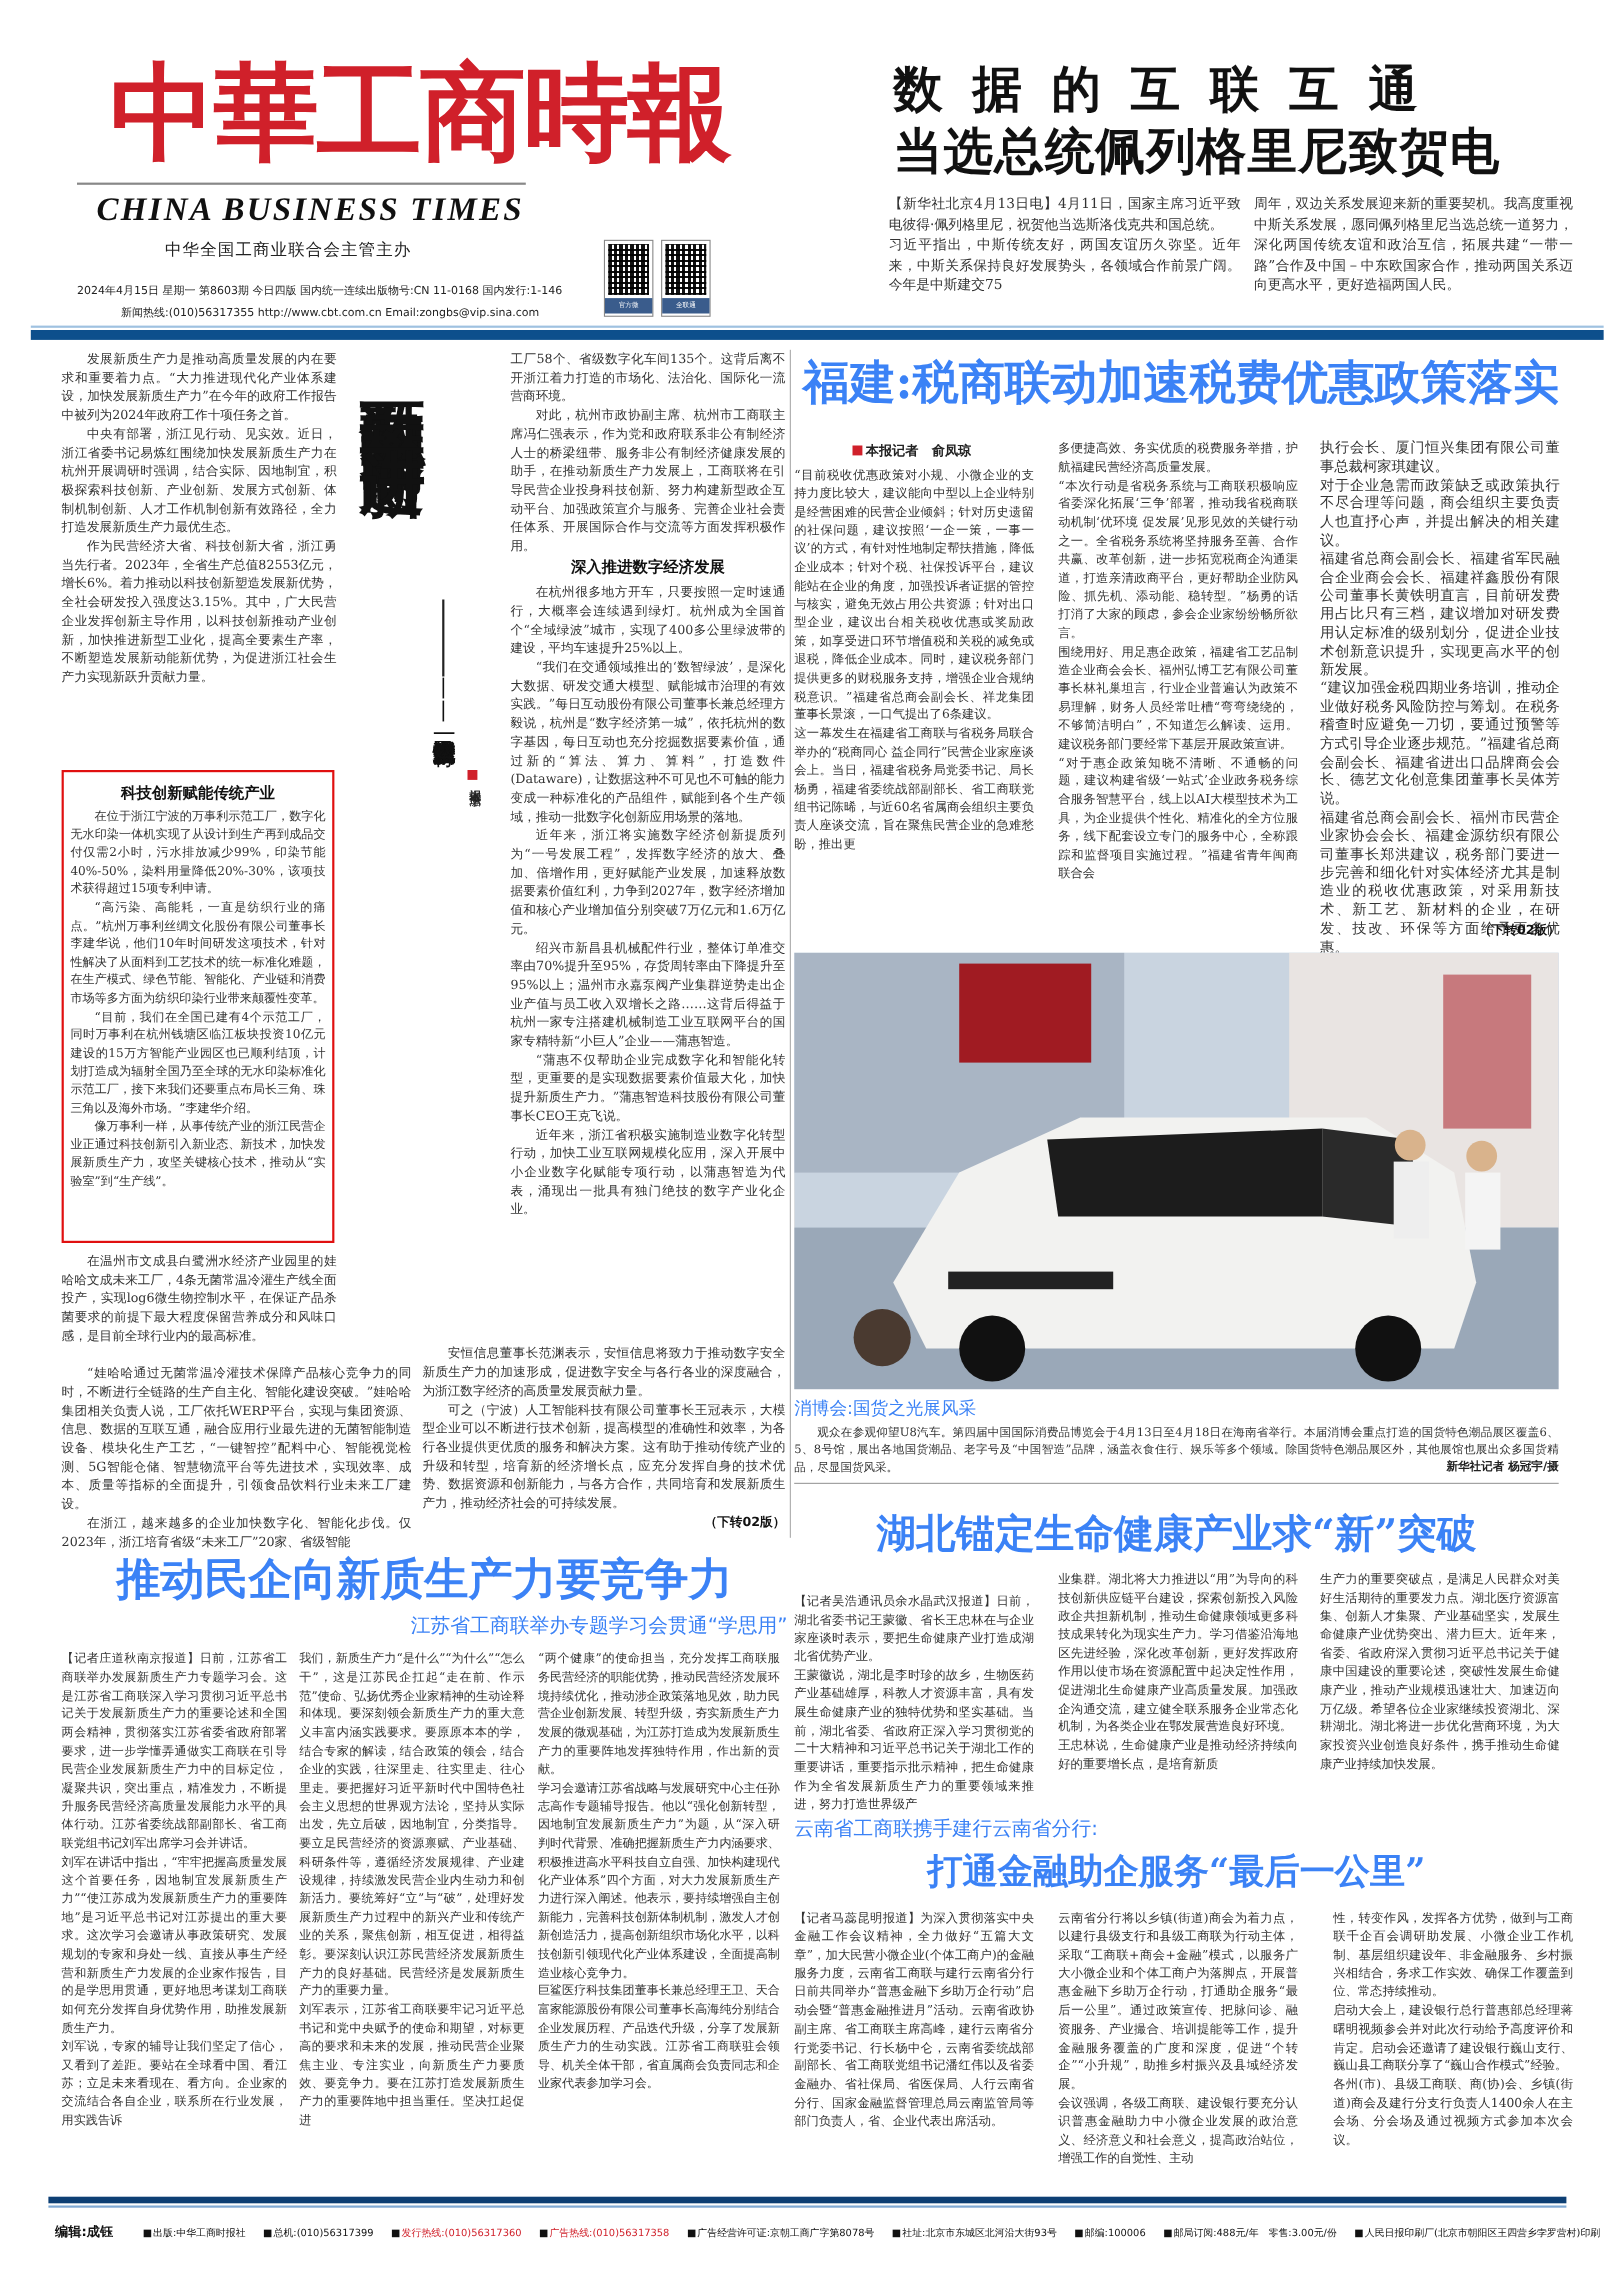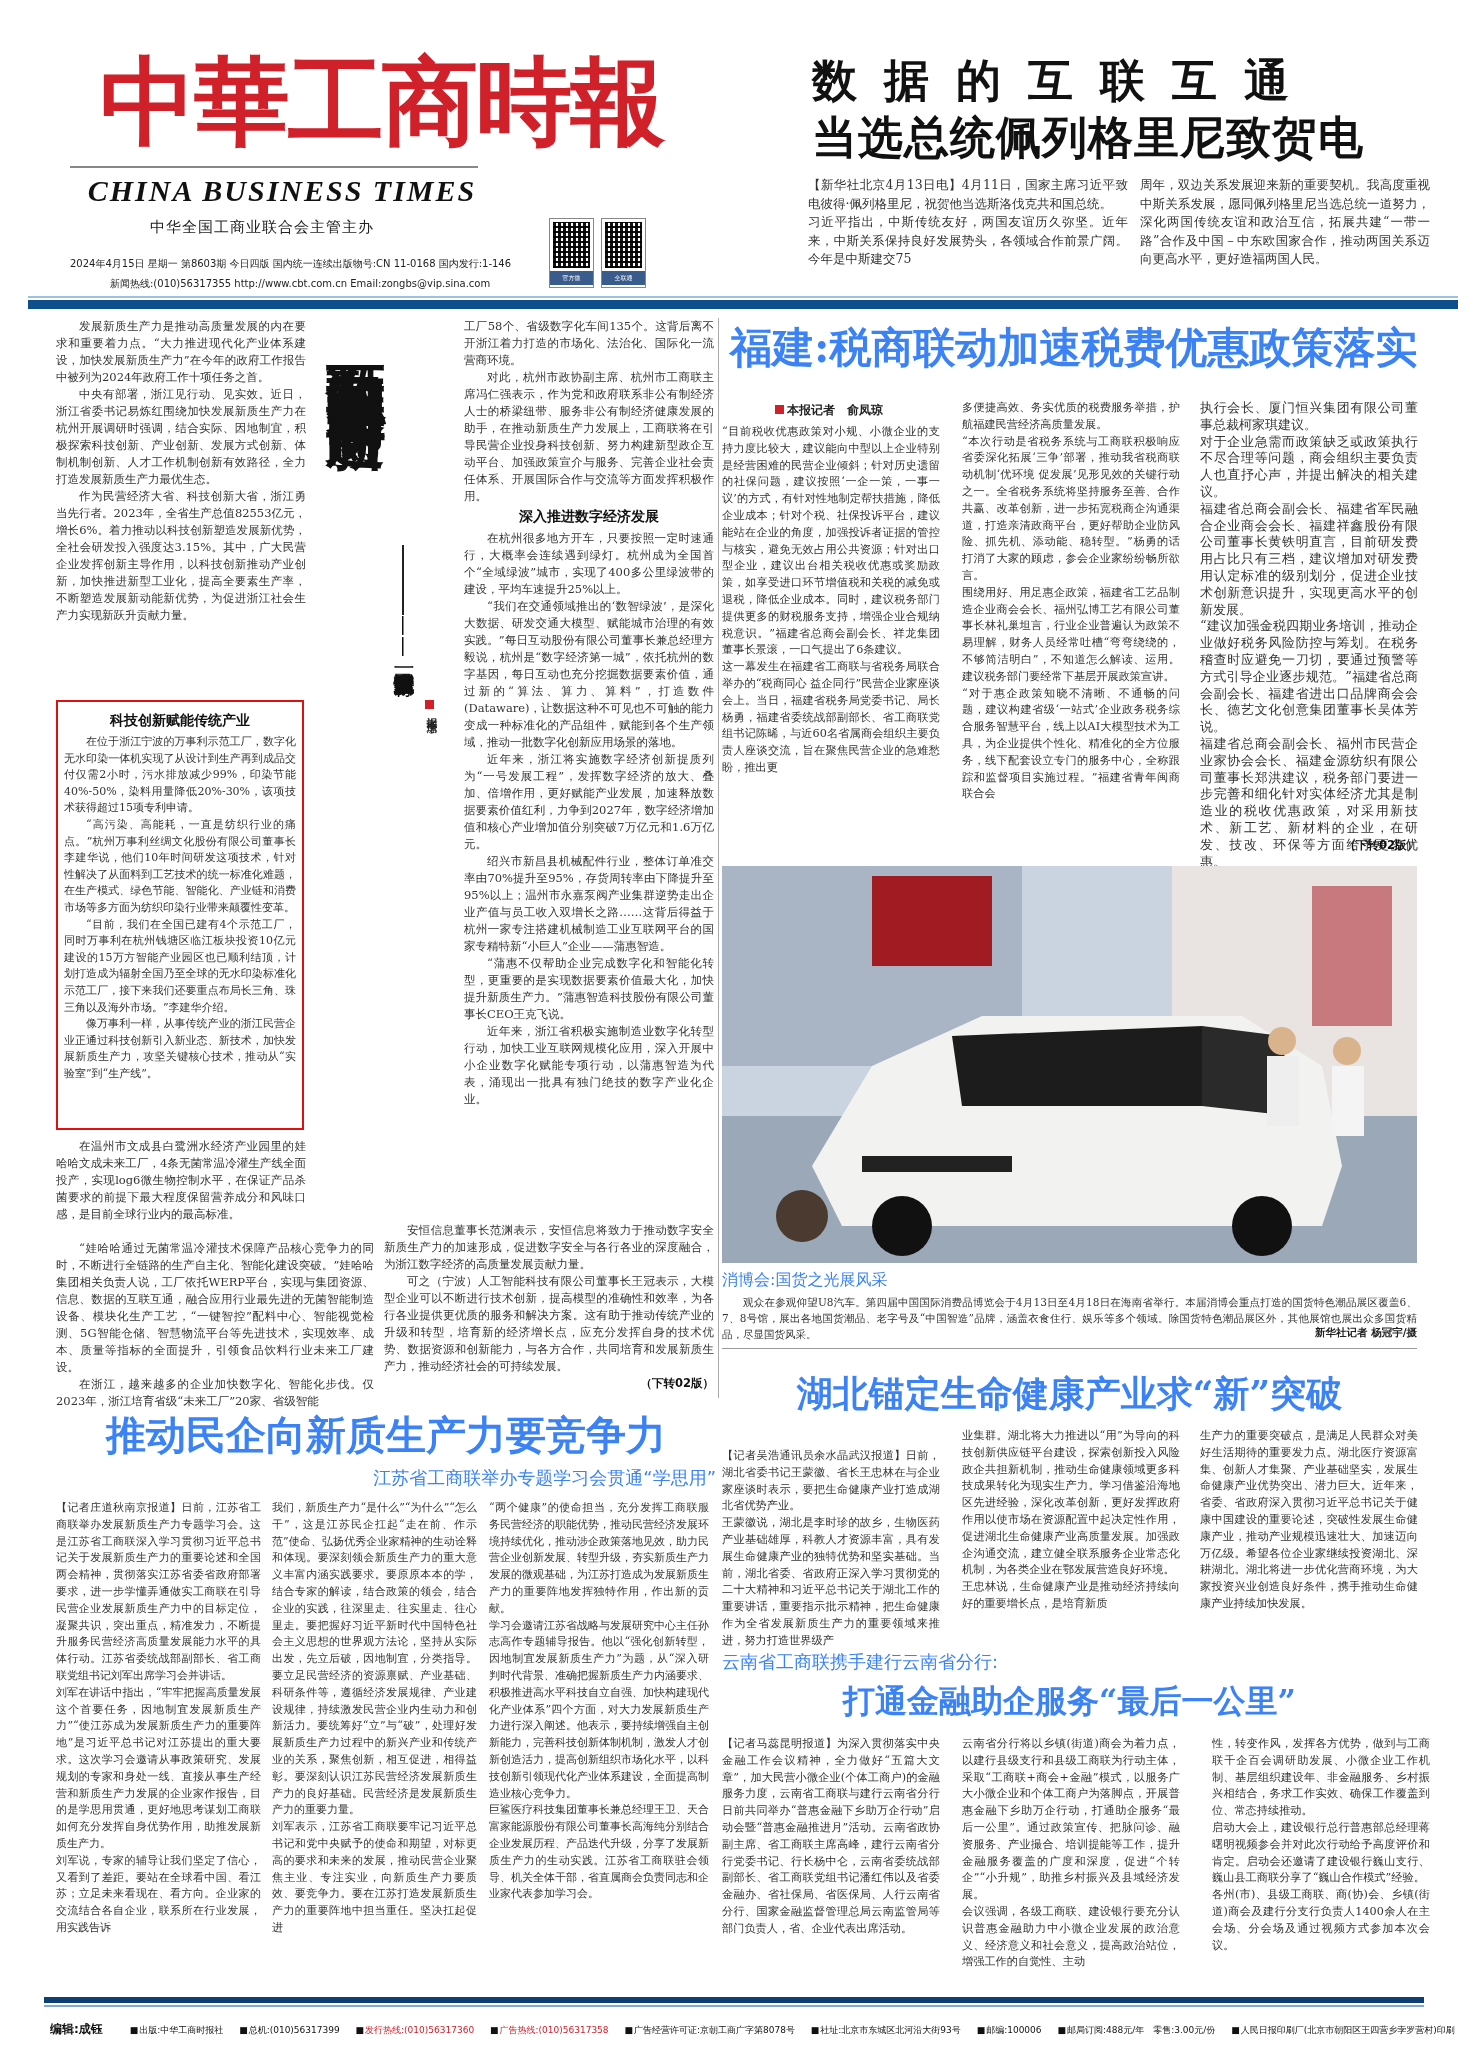--- a/index.html
+++ b/index.html
@@ -172,21 +172,21 @@
     <circle cx="540" cy="360" r="30" fill="#111"></circle>
     <circle cx="80" cy="350" r="26" fill="#4a3a30"></circle>
     <circle cx="625" cy="185" r="14" fill="#d9b38c"></circle>
     <rect x="610" y="200" width="32" height="70" fill="#f4f4f4"></rect>
     <circle cx="560" cy="175" r="14" fill="#d9b38c"></circle>
     <rect x="545" y="190" width="32" height="70" fill="#eeeeee"></rect>
   </svg>
 </div>
 <div class="abs head-big" style="left:722px; top:1270px; font-size:16px; font-weight:normal;">消博会:国货之光展风采</div>
 <div class="abs txt" style="left:722px; top:1294px; width:695px; font-size:10.5px; line-height:16px; font-family:'DejaVu Serif', serif;">
-  <p>观众在参观仰望U8汽车。第四届中国国际消费品博览会于4月13日至4月18日在海南省举行。本届消博会重点打造的国货特色潮品展区覆盖6、7、8号馆，展出各地国货潮品、老字号及“中国智造”品牌，涵盖衣食住行、娱乐等多个领域。除国货特色潮品展区外，其他展馆也展出众多国货精品，尽显国货风采。</p>
+  <p>观众在参观仰望U8汽车。第四届中国国际消费品博览会于4月13日至4月18日在海南省举行。本届消博会重点打造的国货特色潮品展区覆盖6、5、8号馆，展出各地国货潮品、老字号及“中国智造”品牌，涵盖衣食住行、娱乐等多个领域。除国货特色潮品展区外，其他展馆也展出众多国货精品，尽显国货风采。</p>
 </div>
 <div class="abs byline" style="left:1240px; top:1326px; width:177px; text-align:right; font-size:10.5px;">新华社记者 杨冠宇/摄</div>
 <div class="abs hrule" style="left:722px; top:1348px; width:695px;"></div>
 
 <div class="abs head-big" style="left:722px; top:1370px; width:695px; text-align:center; font-size:36px; font-family:'DejaVu Serif', serif;">湖北锚定生命健康产业求“新”突破</div>
 <div class="abs txt" style="left:722px; top:1448px; width:218px; white-space:pre-line; font-size:11.2px; line-height:16.8px;">【记者吴浩通讯员余水晶武汉报道】日前，湖北省委书记王蒙徽、省长王忠林在与企业家座谈时表示，要把生命健康产业打造成湖北省优势产业。
 王蒙徽说，湖北是李时珍的故乡，生物医药产业基础雄厚，科教人才资源丰富，具有发展生命健康产业的独特优势和坚实基础。当前，湖北省委、省政府正深入学习贯彻党的二十大精神和习近平总书记关于湖北工作的重要讲话，重要指示批示精神，把生命健康作为全省发展新质生产力的重要领域来推进，努力打造世界级产</div>
 <div class="abs txt" style="left:962px; top:1428px; width:218px; white-space:pre-line; font-size:11.2px; line-height:16.8px;">业集群。湖北将大力推进以“用”为导向的科技创新供应链平台建设，探索创新投入风险政企共担新机制，推动生命健康领域更多科技成果转化为现实生产力。学习借鉴沿海地区先进经验，深化改革创新，更好发挥政府作用以使市场在资源配置中起决定性作用，促进湖北生命健康产业高质量发展。加强政企沟通交流，建立健全联系服务企业常态化机制，为各类企业在鄂发展营造良好环境。
 王忠林说，生命健康产业是推动经济持续向好的重要增长点，是培育新质</div>
 <div class="abs txt" style="left:1200px; top:1428px; width:218px; white-space:pre-line; font-size:11.2px; line-height:16.8px;">生产力的重要突破点，是满足人民群众对美好生活期待的重要发力点。湖北医疗资源富集、创新人才集聚、产业基础坚实，发展生命健康产业优势突出、潜力巨大。近年来，省委、省政府深入贯彻习近平总书记关于健康中国建设的重要论述，突破性发展生命健康产业，推动产业规模迅速壮大、加速迈向万亿级。希望各位企业家继续投资湖北、深耕湖北。湖北将进一步优化营商环境，为大家投资兴业创造良好条件，携手推动生命健康产业持续加快发展。</div>

